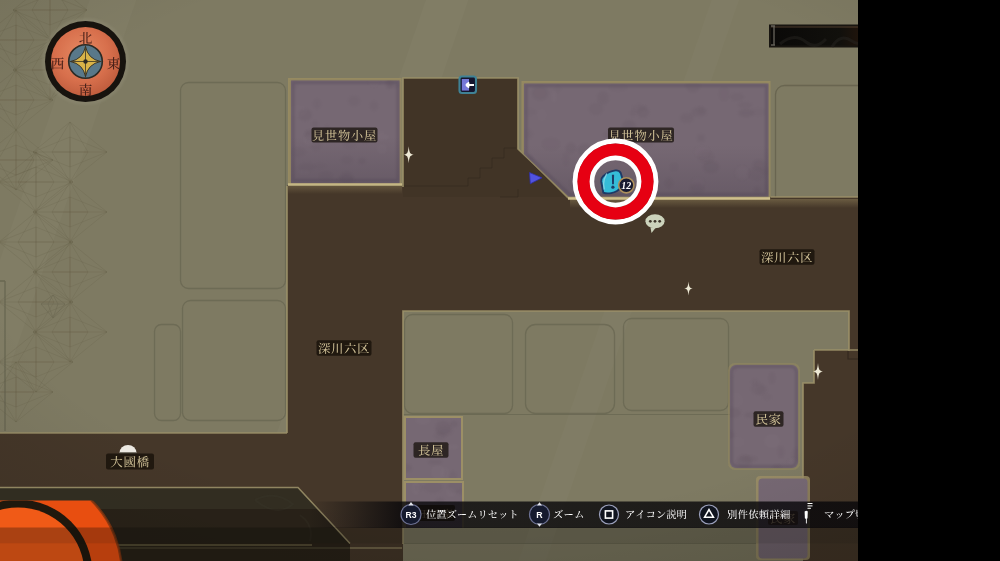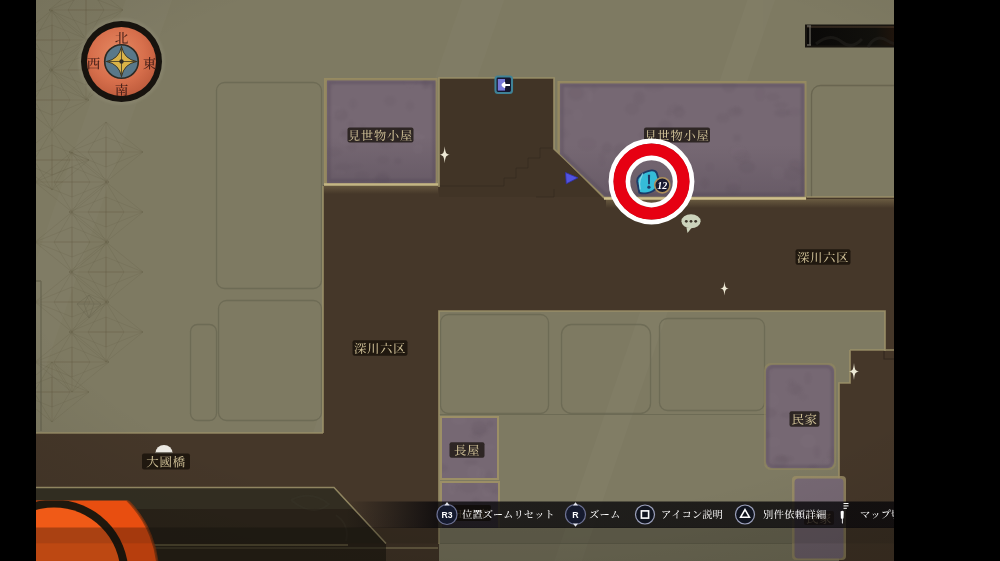--- a/index.html
+++ b/index.html
@@ -1,15 +1,15 @@
 <!DOCTYPE html>
 <html><head><meta charset="utf-8">
 <style>
 html,body{margin:0;padding:0;background:#000;}
-#stage{position:relative;width:858px;height:561px;overflow:hidden;font-family:"Liberation Sans",sans-serif;padding-left:36px;}
+#stage{position:relative;width:858px;height:561px;overflow:hidden;font-family:"Liberation Sans",sans-serif;}
 </style></head><body>
 <div id="stage">
 <svg width="1000" height="561" viewBox="0 0 1000 561">
 <defs>
 <radialGradient id="vig" cx="48%" cy="42%" r="85%">
  <stop offset="58%" stop-color="#000000" stop-opacity="0"></stop>
  <stop offset="86%" stop-color="#0c0a04" stop-opacity="0.10"></stop>
  <stop offset="100%" stop-color="#0c0a04" stop-opacity="0.30"></stop>
 </radialGradient>
 <linearGradient id="titlegrad" x1="0" y1="0" x2="1" y2="0">

